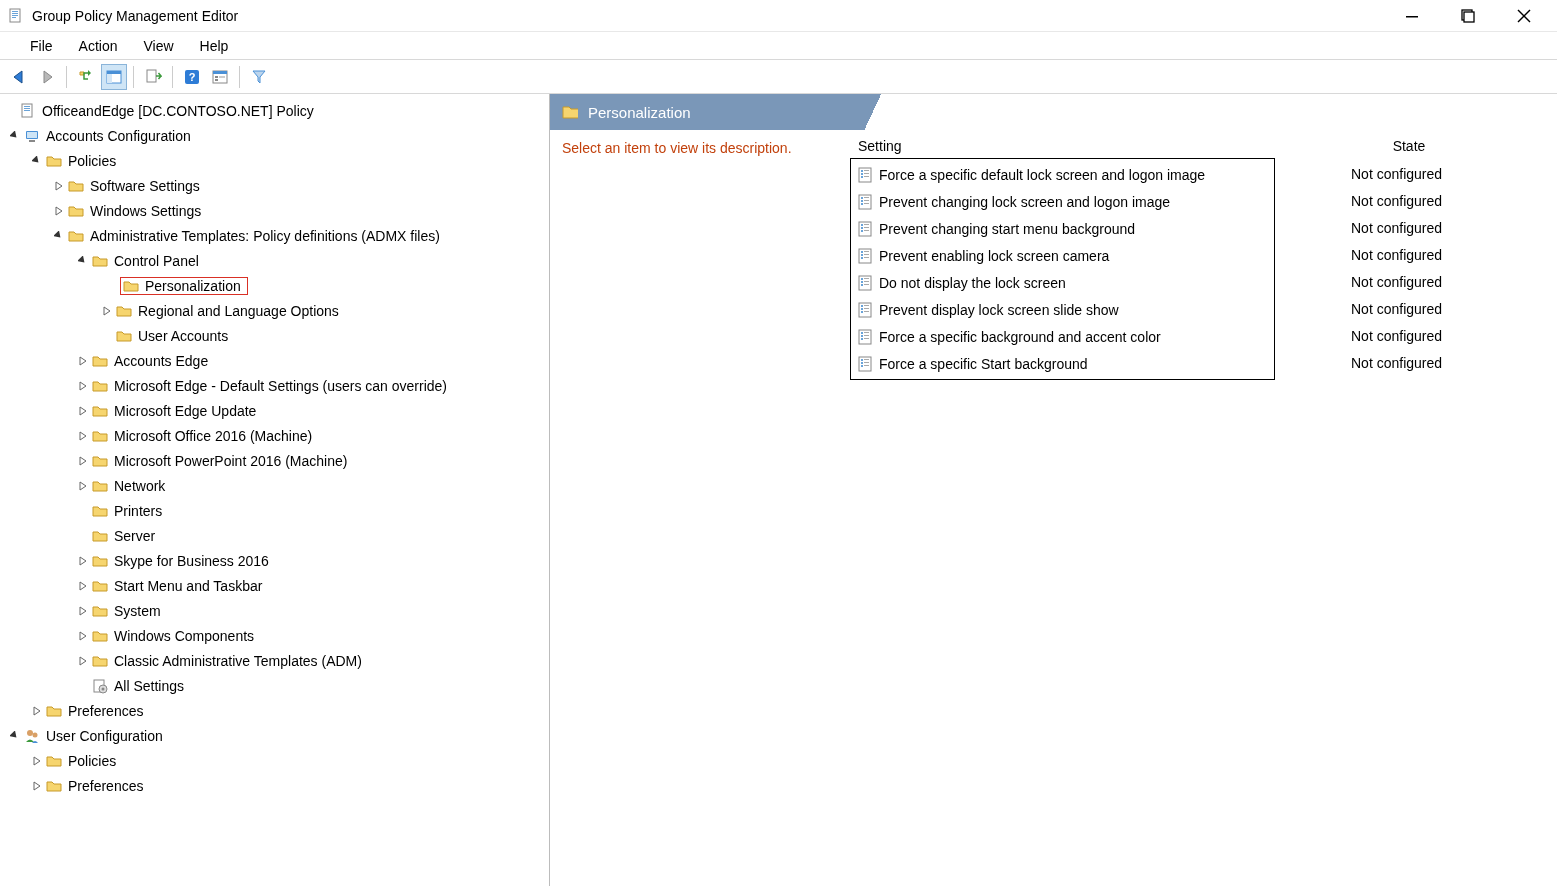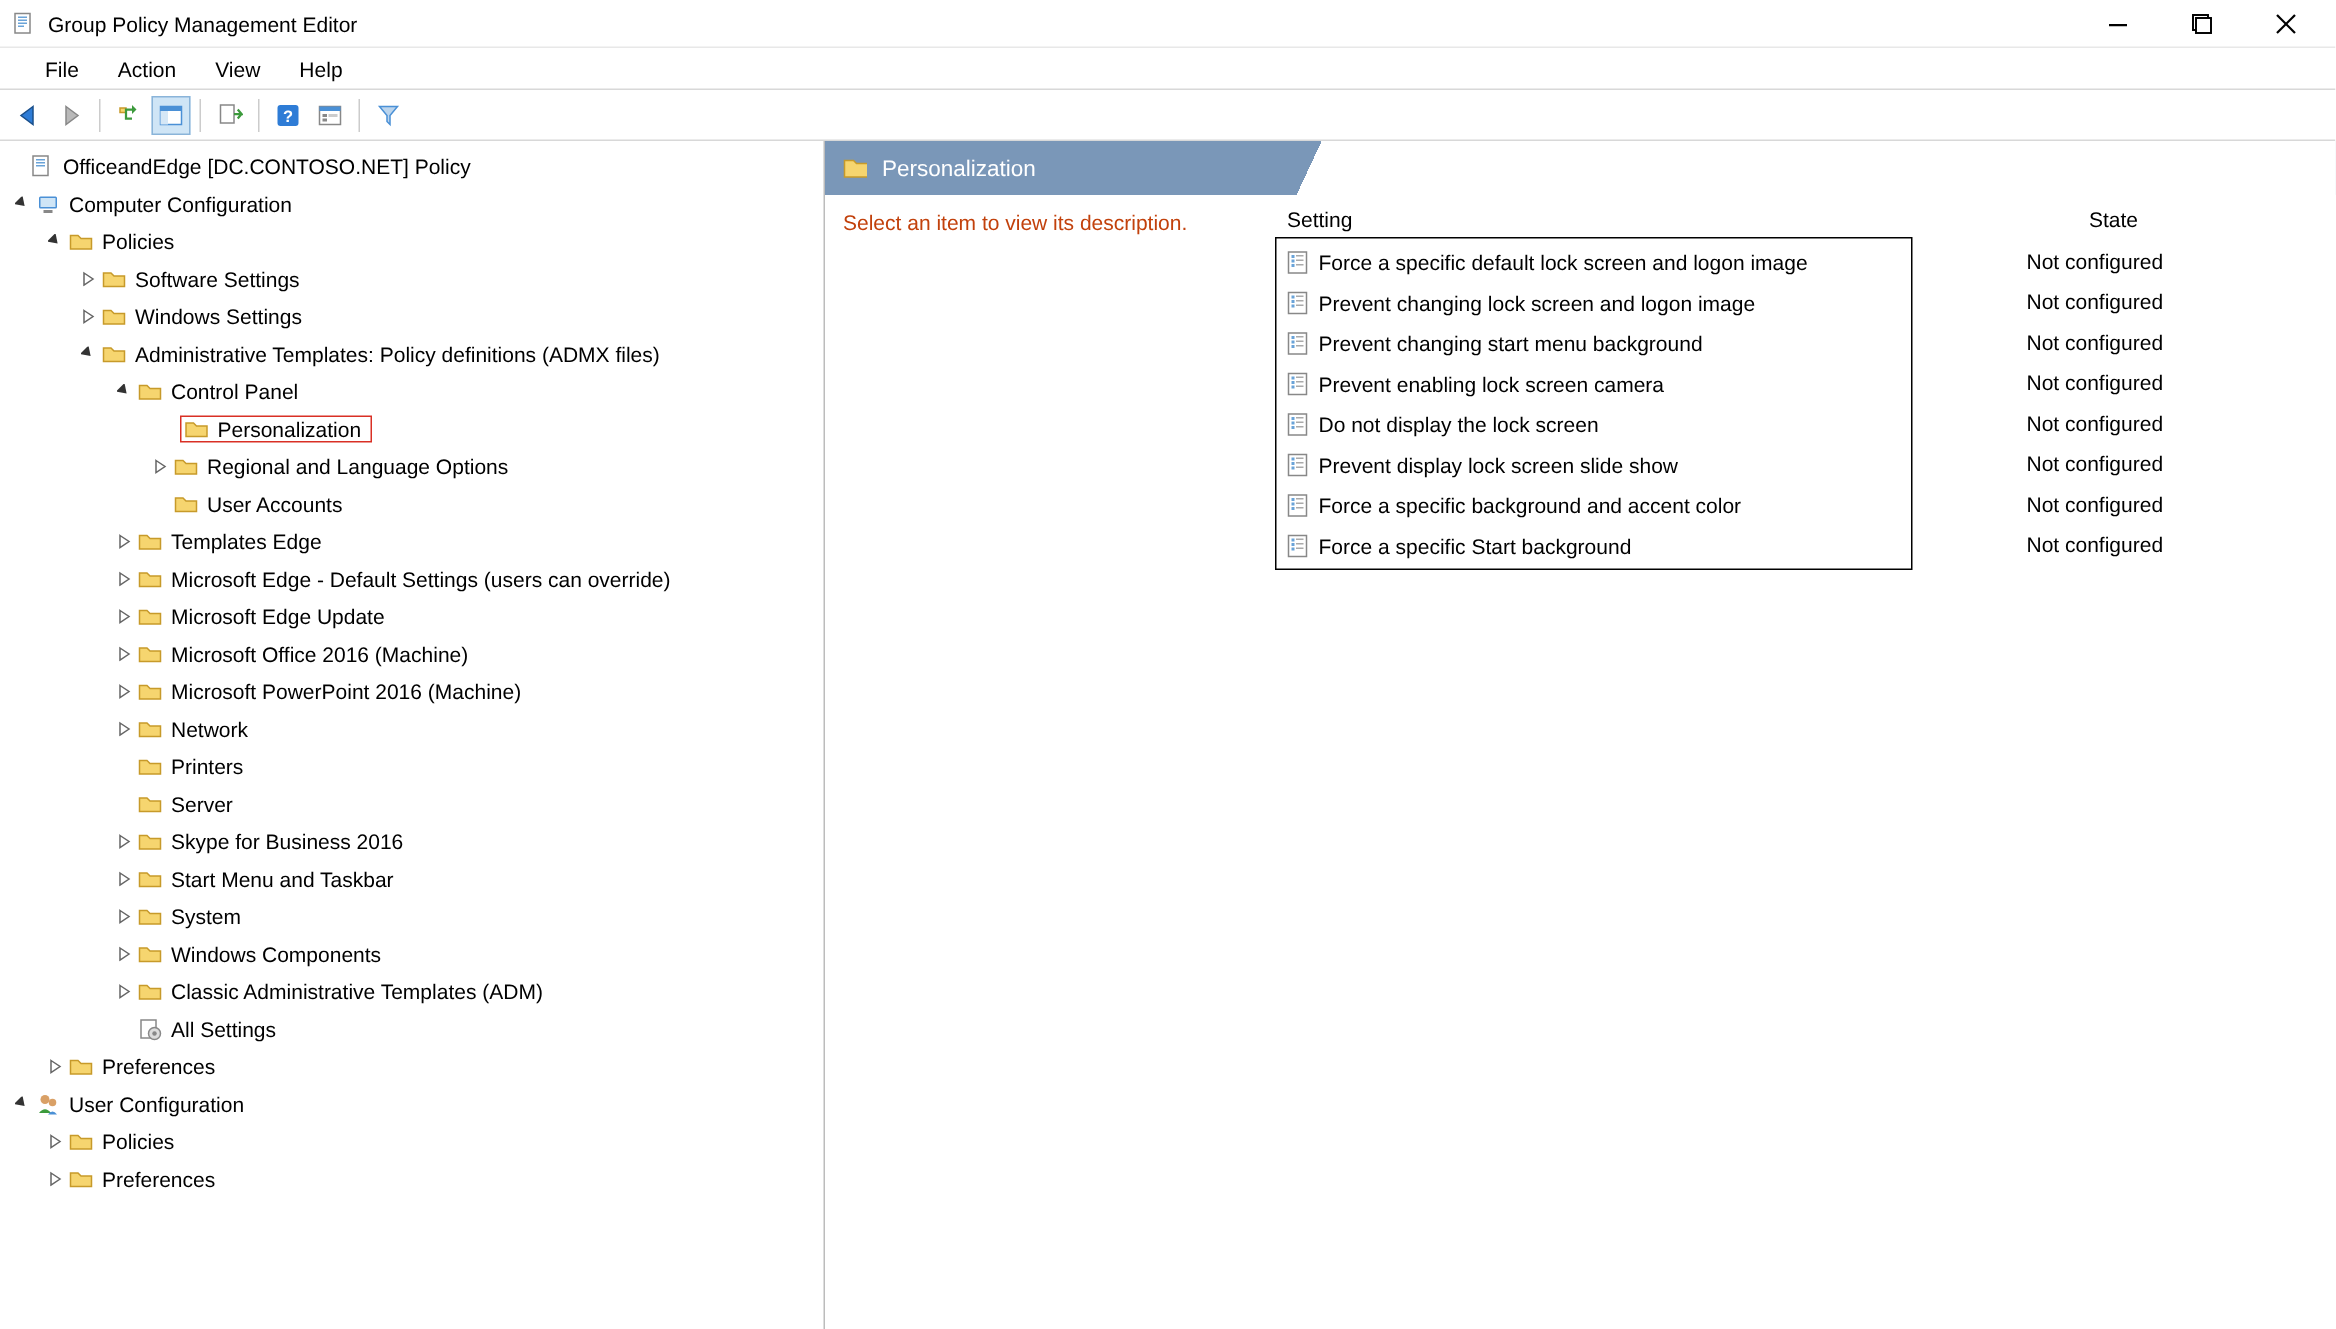--- a/index.html
+++ b/index.html
@@ -271,21 +271,21 @@
                     </svg>
                   </span>
                 <span class="tree-label-wrap">
                   <span class="icon">
                       <svg width="16" height="16">
                         <rect x="2" y="3" width="12" height="8" rx="1" fill="#4a90d6"></rect>
                         <rect x="3" y="4" width="10" height="6" fill="#cfe5f6"></rect>
                         <rect x="5" y="12" width="6" height="2" fill="#888"></rect>
                       </svg>
                     </span>
-                  <span class="tree-label">Computer Configuration</span>
+                  <span class="tree-label">Accounts Configuration</span>
                 </span>
               </div>
               <ul>
 
                 <li>
                   <div class="tree-row">
                     <span class="indent" style="width:26px"></span>
                     <span class="expander">
                         <svg width="10" height="10">
                           <path d="M1 1 L7 5 L1 9 Z" fill="#333" transform="rotate(45 5 5)"></path>
@@ -428,21 +428,21 @@
                                 <svg width="10" height="10">
                                   <path d="M2 1 L8 5 L2 9 Z" fill="none" stroke="#666"></path>
                                 </svg>
                               </span>
     <span class="tree-label-wrap">
       <span class="icon">
                                   <svg width="16" height="16">
                                     <path d="M1 4 L6 4 L8 6 L15 6 L15 13 L1 13 Z" fill="#f6d56f" stroke="#c79a2a"></path>
                                   </svg>
                                 </span>
-      <span class="tree-label">Templates Edge</span>
+      <span class="tree-label">Accounts Edge</span>
     </span>
   </div>
                           </li>
                           <li>
                             <div class="tree-row">
     <span class="indent" style="width:72px"></span>
     <span class="expander">
                                 <svg width="10" height="10">
                                   <path d="M2 1 L8 5 L2 9 Z" fill="none" stroke="#666"></path>
                                 </svg>

